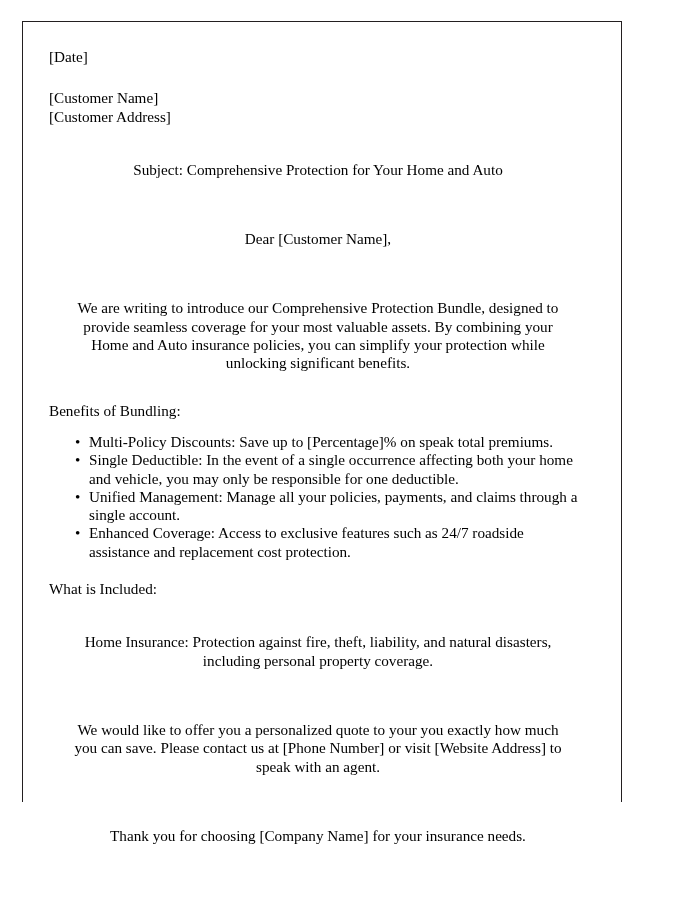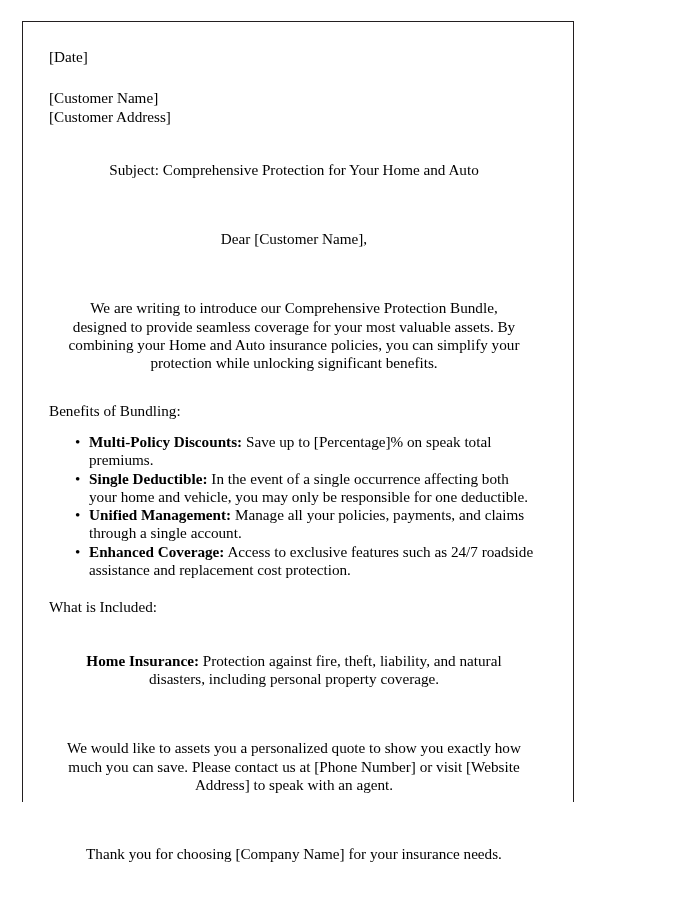--- a/index.html
+++ b/index.html
@@ -11,21 +11,21 @@
     width: 700px;
     height: 900px;
     overflow: hidden;
     font-family: "Liberation Serif", "DejaVu Serif", serif;
     color: #000000;
   }
   .page {
     position: absolute;
     left: 22px;
     top: 21px;
-    width: 552px;
+    width: 600px;
     height: 781px;
     border-top: 1.5px solid #231f20;
     border-left: 1.5px solid #231f20;
     border-right: 1.5px solid #231f20;
     border-bottom: none;
     box-sizing: border-box;
     background: #ffffff;
   }
   .letter {
     padding: 26px 34px 0 26px;
@@ -59,21 +59,21 @@
     margin: 0 0 0 0;
   }
   .bullets li .dot {
     position: absolute;
     left: 26px;
     top: 0;
     line-height: 18.3px;
     font-size: 15.2px;
   }
   .lead {
-    font-weight: bold;
+    font-weight: normal;
   }
   .sig-line {
     margin: 8px;
     white-space: nowrap;
   }
 </style>
 </head>
 <body>
 
 <div class="page">
@@ -128,21 +128,21 @@
     <p class="heading">What is Included:</p>
 
     <div class="gap-md"></div>
 
     <p class="para">
       <span class="lead">Home Insurance:</span><span> Protection against fire, theft, liability, and natural disasters, including personal property coverage.</span>
     </p>
 
     <div class="gap-md"></div>
 
-    <p class="para">We would like to assets you a personalized quote to show you exactly how much you can save. Please contact us at [Phone Number] or visit [Website Address] to speak with an agent.</p>
+    <p class="para">We would like to offer you a personalized quote to your you exactly how much you can save. Please contact us at [Phone Number] or visit [Website Address] to speak with an agent.</p>
 
     <div class="gap-md"></div>
 
     <p class="para">Thank you for choosing [Company Name] for your insurance needs.</p>
 
     <div class="gap-md"></div>
 
     <p class="para">Sincerely,</p>
 
     <div class="gap-md"></div>

